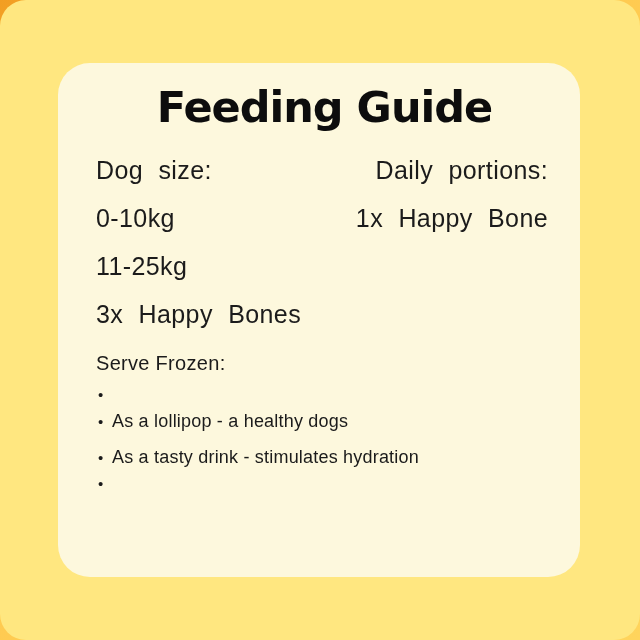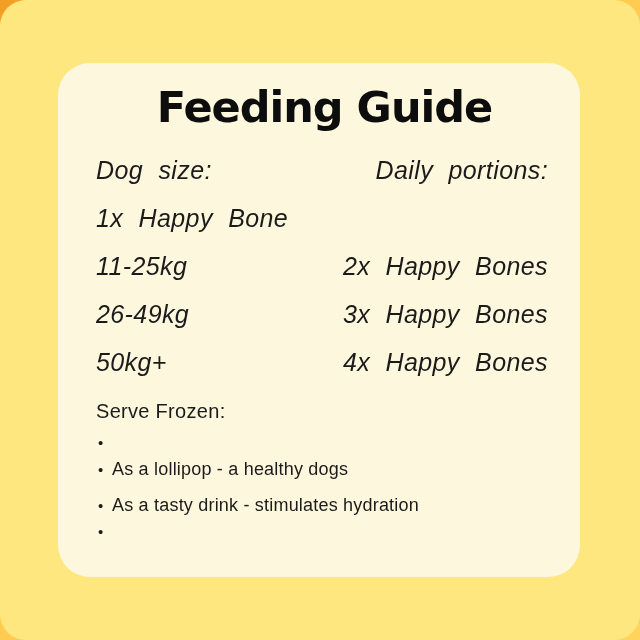--- a/index.html
+++ b/index.html
@@ -46,21 +46,20 @@
   }
   .trow {
     display: flex;
     justify-content: space-between;
     align-items: center;
     height: 48px;
     font-size: 25px;
     letter-spacing: 0.4px;
     word-spacing: 0.32em;
     font-weight: 400;
-    font-style: italic;
   }
   .trow .col-right { text-align: center; }
   .serve {
     margin: 14px 30px 0 38px;
   }
   .serve + .serve { margin-top: 9px; }
   .serve-heading {
     font-size: 20px;
     font-weight: 400;
     letter-spacing: 0.3px;
@@ -89,33 +88,28 @@
     <div class="card">
 
       <div class="title">Feeding Guide</div>
 
       <div class="table">
         <div class="trow">
           <span class="col-left">Dog size:</span>
           <span class="col-right">Daily portions:</span>
         </div>
         <div class="trow">
+          <span class="col-left">0-10kg</span>
           <span class="col-right">1x Happy Bone</span>
         </div>
         <div class="trow">
           <span class="col-left">11-25kg</span>
-          <span class="col-right">2x Happy Bones</span>
         </div>
         <div class="trow">
-          <span class="col-left">26-49kg</span>
           <span class="col-right">3x Happy Bones</span>
-        </div>
-        <div class="trow">
-          <span class="col-left">50kg+</span>
-          <span class="col-right">4x Happy Bones</span>
         </div>
       </div>
 
       <div class="serve">
         <div class="serve-heading">Serve Frozen:</div>
         <ul class="bullet-list">
           <li class="bullet-item">
             <span class="dot">•</span>
           </li>
           <li class="bullet-item">

